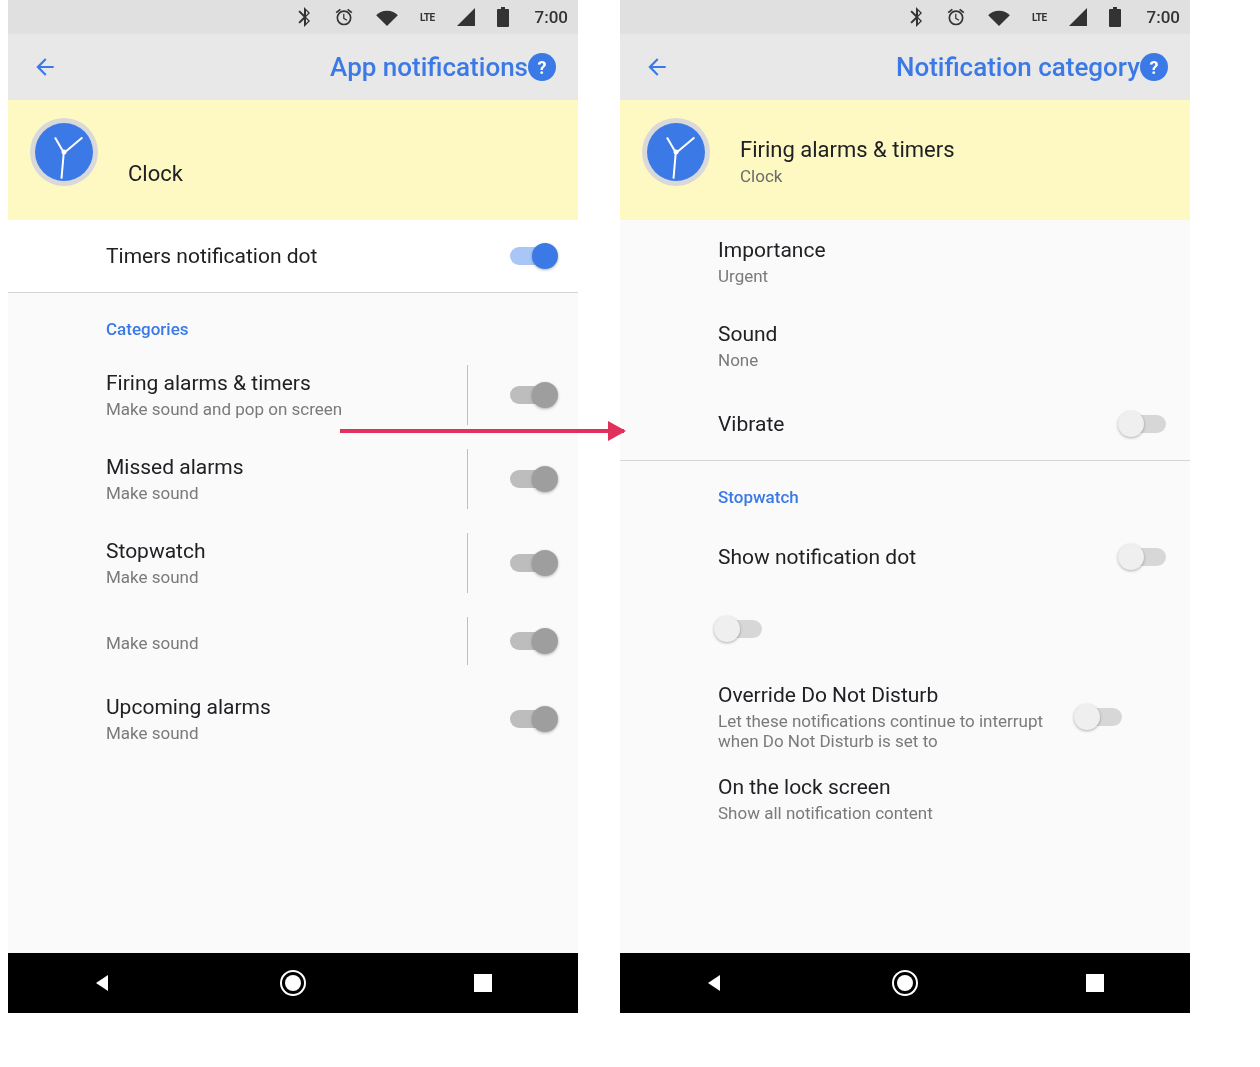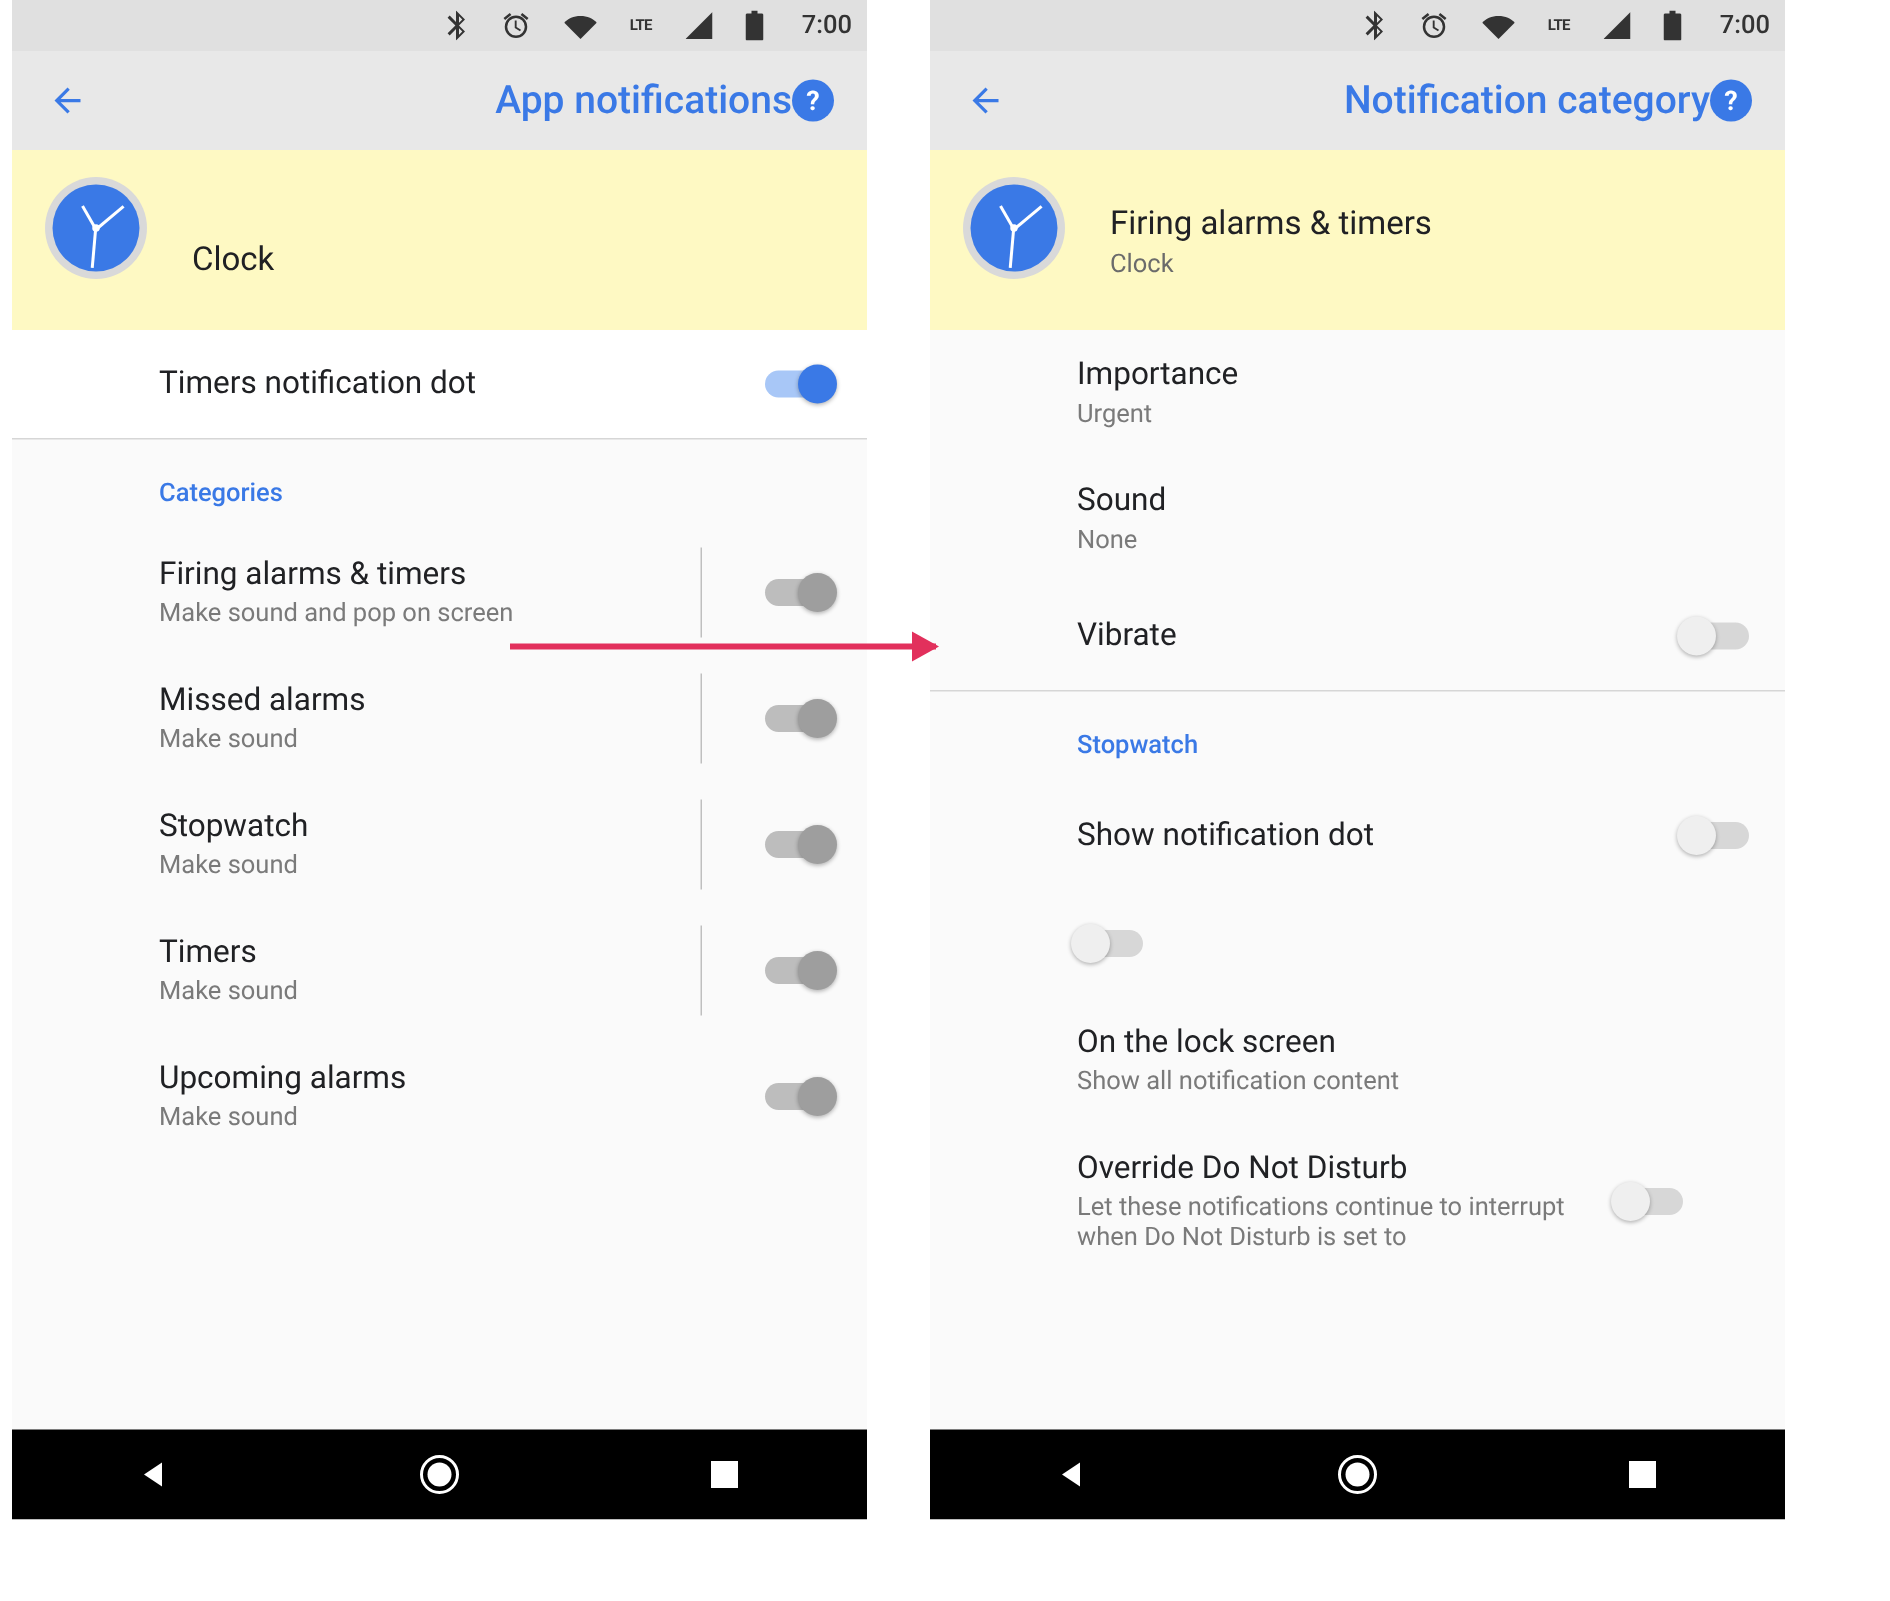--- a/index.html
+++ b/index.html
@@ -261,21 +261,20 @@
         <div class="sub">Make sound</div>
       </div>
       <div class="vsep"></div>
       <div class="toggle off-dark">
           <div class="knob"></div>
         </div>
     </div>
 
     <div class="row">
       <div class="text">
-        <div class="title">Timers</div>
         <div class="sub">Make sound</div>
       </div>
       <div class="vsep"></div>
       <div class="toggle off-dark">
           <div class="knob"></div>
         </div>
     </div>
 
     <div class="row">
       <div class="text">
@@ -400,37 +399,37 @@
           <div class="knob"></div>
         </div>
     </div>
 
     <div class="row">
       <div class="toggle off-light">
           <div class="knob"></div>
         </div>
     </div>
 
-    <div class="row">
-      <div class="text">
-        <div class="title">On the lock screen</div>
-        <div class="sub">Show all notification content</div>
-      </div>
-    </div>
-
     <div class="row" style="padding-bottom:6px;">
       <div class="text" style="max-width:360px;">
         <div class="title">Override Do Not Disturb</div>
         <div class="sub">Let these notifications continue to interrupt when Do Not Disturb is set to</div>
       </div>
       <div class="toggle off-light">
           <div class="knob"></div>
         </div>
     </div>
 
+    <div class="row">
+      <div class="text">
+        <div class="title">On the lock screen</div>
+        <div class="sub">Show all notification content</div>
+      </div>
+    </div>
+
   </div>
 
   <div class="nav-bar">
     <div class="nbtn">
       <svg width="20" height="20" viewBox="0 0 20 20">
           <path fill="#fff" d="M15 2v16L3 10z"></path>
         </svg>
     </div>
     <div class="nbtn">
       <svg width="28" height="28" viewBox="0 0 28 28">

